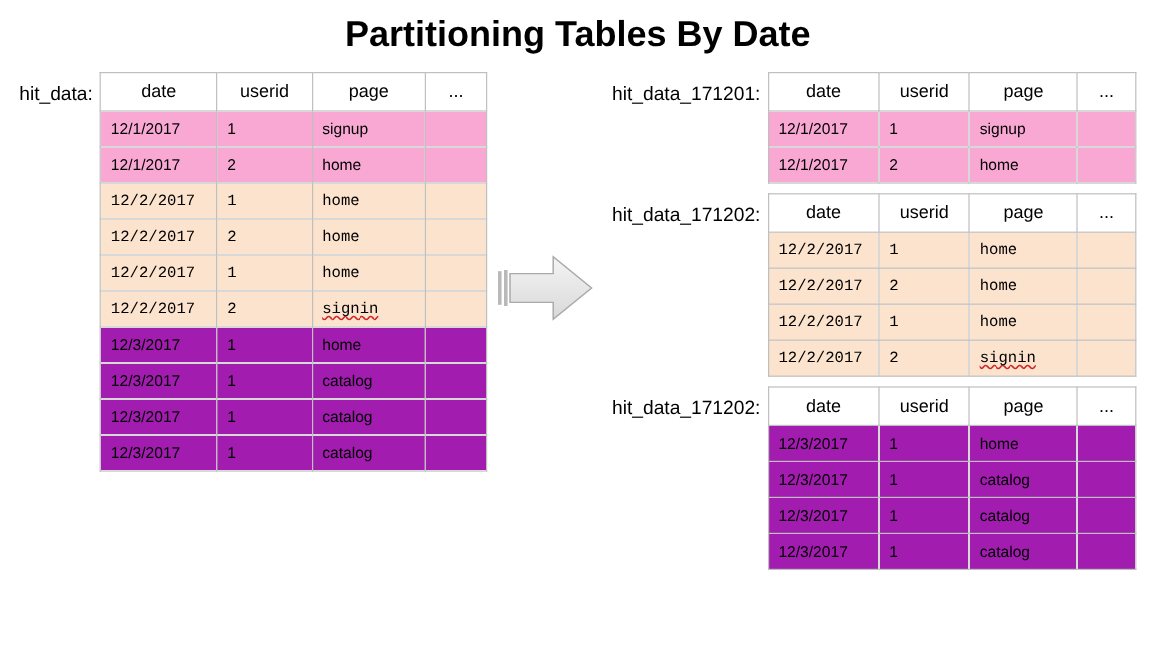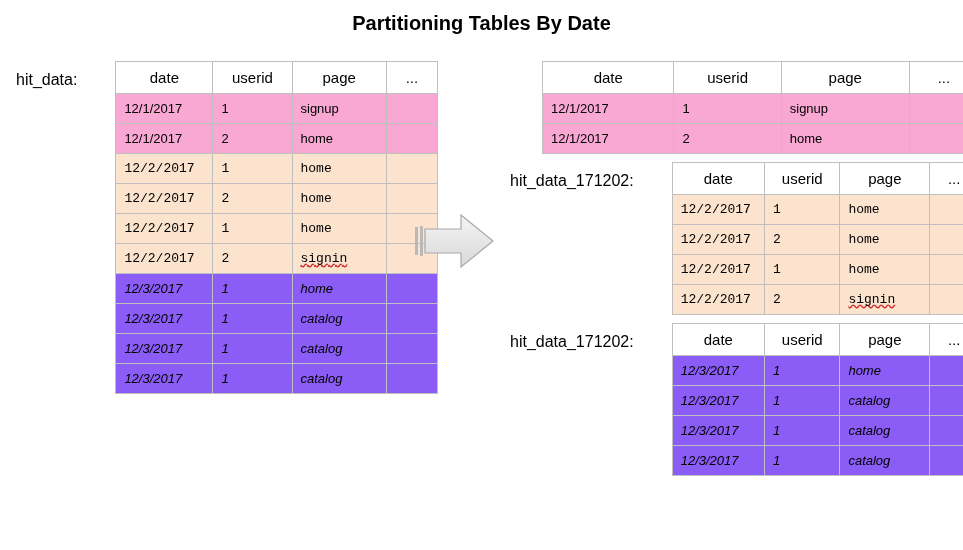--- a/index.html
+++ b/index.html
@@ -6,23 +6,23 @@
   body {
     font-family: Arial, sans-serif;
     margin: 0;
     padding: 8px 16px;
     width: 963px;
     background: #fff;
     color: #000;
   }
   h1.title {
     text-align: center;
-    font-size: 20px;
+    font-size: 30px;
     font-weight: bold;
-    margin: 4px 0 26px 0;
+    margin: 4px 0 14px 0;
   }
   .layout {
     display: grid;
     grid-template-columns: 390px 90px 1fr;
     align-items: start;
     column-gap: 4px;
   }
   .tblwrap {
     display: grid;
     grid-template-columns: auto 1fr;
@@ -33,42 +33,41 @@
     font-size: 16px;
     padding-top: 10px;
     padding-right: 6px;
     text-align: center;
     white-space: nowrap;
   }
   table {
     border-collapse: collapse;
     width: 100%;
     table-layout: fixed;
-    margin-left: 32px;
   }
   th, td {
     border: 1px solid #bfbfbf;
     padding: 7px 8px;
     font-size: 13px;
     text-align: left;
     overflow: hidden;
   }
   th {
     background: #fff;
     font-weight: normal;
     text-align: center;
     font-size: 15px;
   }
   col.c-date  { width: 76px; }
   col.c-user  { width: 62px; }
   col.c-page  { width: 74px; }
   col.c-ell   { width: 40px; }
   .g0 td { background: #f9a8d4; }
   .g1 td { background: #fbe3ce; font-family: Liberation Mono, monospace; }
-  .g2 td { background: #8b5cf6; font-style: italic; }
+  .g2 td { background: #a21caf; }
   .spell {
     text-decoration: underline wavy #d02828;
     text-decoration-skip-ink: none;
   }
   .arrow-col {
     display: flex;
     align-items: center;
     justify-content: center;
     padding-top: 150px;
   }
@@ -175,20 +174,21 @@
         </linearGradient>
       </defs>
       <rect x="2" y="16" width="3" height="28" fill="#b9b9b9"></rect>
       <rect x="7" y="15" width="3" height="30" fill="#b9b9b9"></rect>
       <path d="M12 18 H48 V4 L80 30 L48 56 V42 H12 Z" fill="url(#ag)" stroke="#a8a8a8" stroke-width="1.2"></path>
     </svg>
   </div>
 
   <div class="right-col">
       <div class="tblwrap">
+        <div class="tbl-label">hit_data_171201:</div>
         <table>
           <colgroup>
             <col class="c-date">
             <col class="c-user">
             <col class="c-page">
             <col class="c-ell">
           </colgroup>
           <thead>
             <tr>
               <th>date</th>

